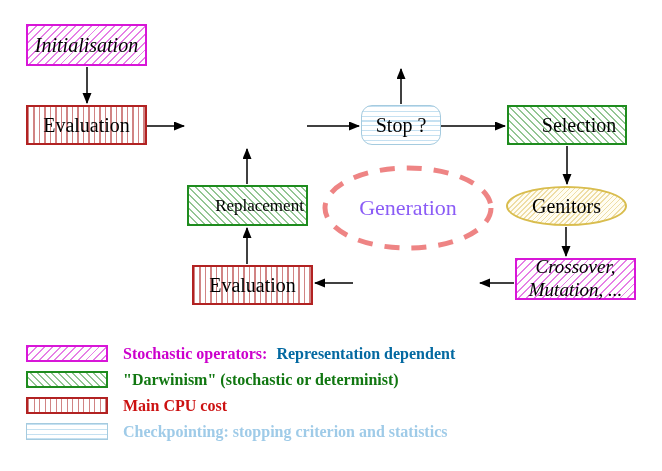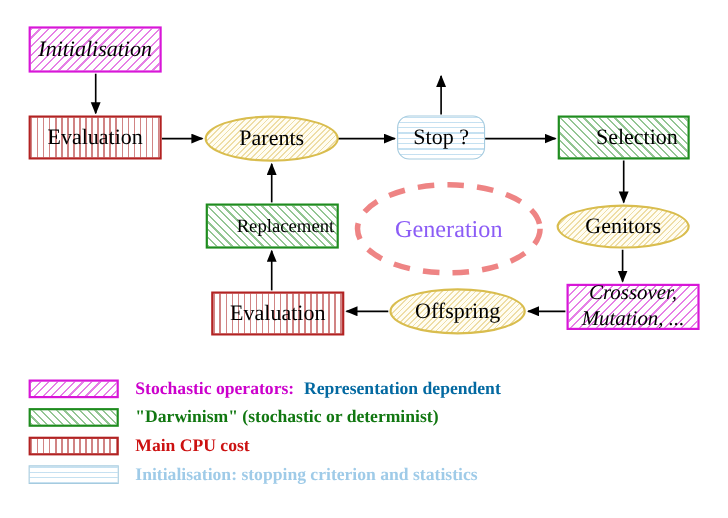--- a/index.html
+++ b/index.html
@@ -79,45 +79,39 @@
   </svg>
 
   <div class="node hatch-magenta" style="left:26px;top:24px;width:121px;height:42px;">
     <span>Initialisation</span>
   </div>
 
   <div class="node hatch-red-v" style="left:26px;top:105px;width:121px;height:40px;">
     <span>Evaluation</span>
   </div>
 
-  <div class="node hatch-yellow ellipse" style="left:186px;top:105px;width:122px;height:42px;">
-    <span>Parents</span>
-  </div>
 
 
   <div class="node hatch-cyan-h rounded" style="left:361px;top:105px;width:80px;height:40px;">
     <span>Stop ?</span>
   </div>
 
   <div class="node hatch-green" style="left:507px;top:105px;width:120px;height:40px;">
     <span>Selection</span>
   </div>
 
   <div class="node hatch-yellow ellipse" style="left:506px;top:186px;width:121px;height:40px;">
     <span>Genitors</span>
   </div>
 
   <div class="node hatch-magenta" style="left:515px;top:258px;width:121px;height:42px;font-size:19px;line-height:1.2;flex-direction:column;">
     <span>Crossover,</span>
     <span>Mutation, ...</span>
   </div>
 
-  <div class="node hatch-yellow ellipse" style="left:354px;top:262px;width:124px;height:42px;">
-    <span>Offspring</span>
-  </div>
 
   <div class="node hatch-red-v" style="left:192px;top:265px;width:121px;height:40px;">
     <span>Evaluation</span>
   </div>
 
   <div class="node hatch-green" style="left:187px;top:185px;width:121px;height:41px;font-size:17px;">
     <span>Replacement</span>
   </div>
 
   <div id="generation-label">Generation</div>
@@ -128,16 +122,16 @@
       <span class="lg-magenta">Stochastic operators:</span><span class="lg-yellow sp2">Representation dependent</span>
     </div>
 
     <div class="legend-swatch hatch-green" style="top:371px;"></div>
     <div class="legend-text lg-green" style="top:371px;">"Darwinism" (stochastic or determinist)</div>
 
     <div class="legend-swatch hatch-red-v" style="top:397px;"></div>
     <div class="legend-text lg-red" style="top:397px;">Main CPU cost</div>
 
     <div class="legend-swatch hatch-cyan-h" style="top:423px;"></div>
-    <div class="legend-text lg-cyan" style="top:423px;">Initialisation: stopping criterion and statistics</div>
+    <div class="legend-text lg-cyan" style="top:423px;">Checkpointing: stopping criterion and statistics</div>
   </div>
 
 </div>
 
 </body></html>

